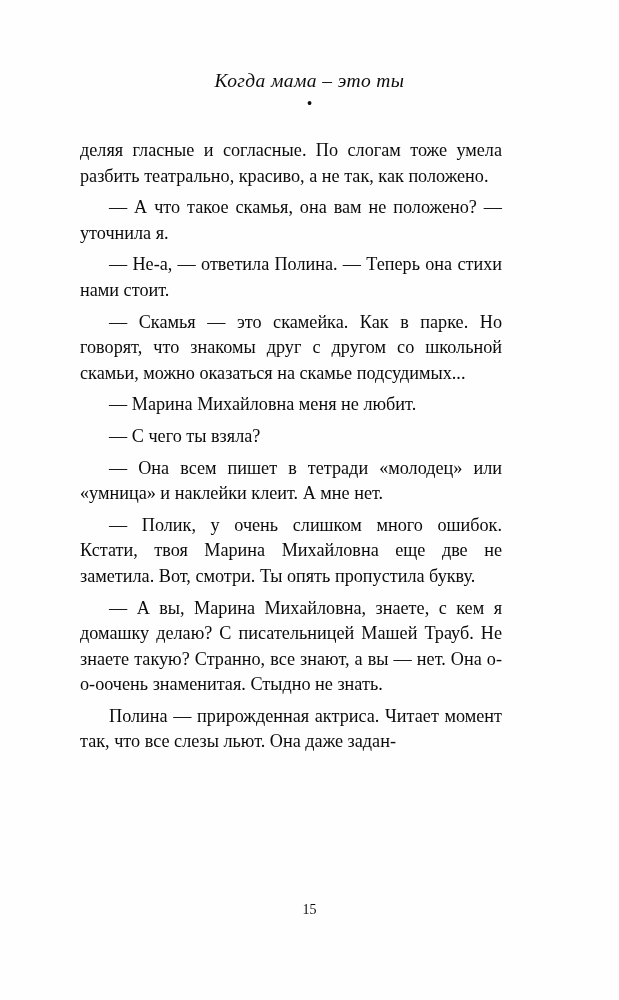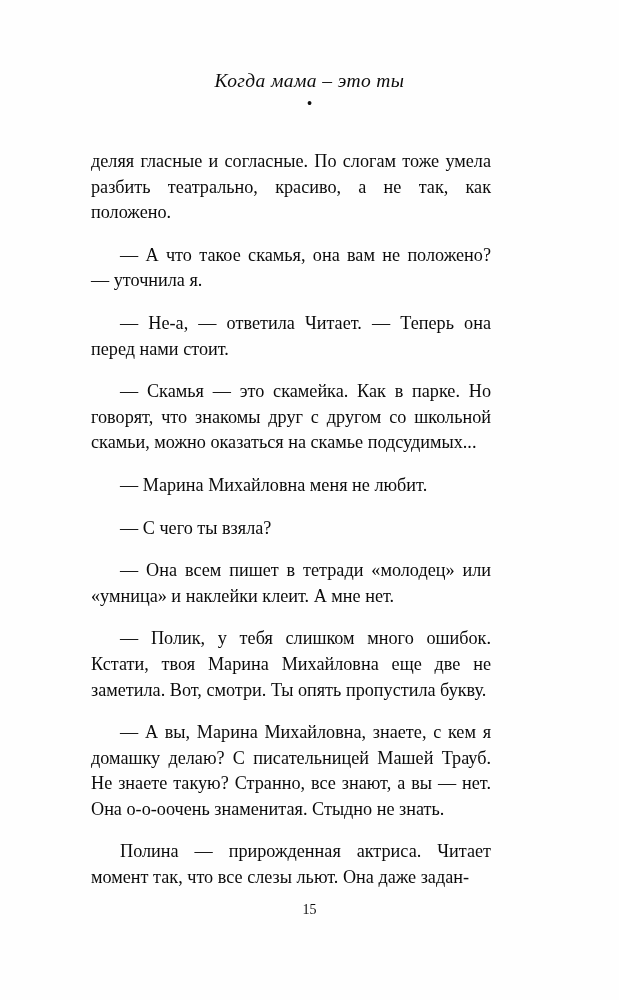--- a/index.html
+++ b/index.html
@@ -41,21 +41,21 @@
     line-height: 10px;
     color: #101010;
   }
   .content {
     position: absolute;
     top: 132px;
     left: 74px;
     width: 434px;
   }
   .para {
-    margin: 17px;
+    margin: 6px;
     text-align: justify;
     text-justify: inter-word;
     font-size: 18.2px;
     line-height: 25.6px;
     color: #0b0b0b;
     hyphens: manual;
   }
   .para.indent {
     text-indent: 29px;
   }
@@ -80,26 +80,26 @@
 <div class="page">
 
   <div class="header">
     <div class="header-title">Когда мама – это ты</div>
     <div class="header-ornament">•</div>
   </div>
 
   <div class="content">
     <p class="para noindent">деляя гласные и согласные. По слогам тоже умела разбить театрально, красиво, а не так, как положено.</p>
     <p class="para indent">— А что такое скамья, она вам не положено? — уточнила я.</p>
-    <p class="para indent">— Не-а, — ответила Читает. — Теперь она перед нами стоит.</p>
+    <p class="para indent">— Не-а, — ответила Полина. — Теперь она стихи нами стоит.</p>
     <p class="para indent">— Скамья — это скамейка. Как в парке. Но говорят, что знакомы друг с другом со школьной скамьи, можно оказаться на скамье подсудимых...</p>
     <p class="para indent">— Марина Михайловна меня не любит.</p>
     <p class="para indent">— С чего ты взяла?</p>
     <p class="para indent">— Она всем пишет в тетради «молодец» или «умница» и наклейки клеит. А мне нет.</p>
-    <p class="para indent">— Полик, у тебя слишком много ошибок. Кстати, твоя Марина Михайловна еще две не заметила. Вот, смотри. Ты опять пропустила букву.</p>
+    <p class="para indent">— Полик, у очень слишком много ошибок. Кстати, твоя Марина Михайловна еще две не заметила. Вот, смотри. Ты опять пропустила букву.</p>
     <p class="para indent">— А вы, Марина Михайловна, знаете, с кем я домашку делаю? С писательницей Машей Трауб. Не знаете такую? Странно, все знают, а вы — нет. Она о-о-оочень знаменитая. Стыдно не знать.</p>
     <p class="para indent">Полина — прирожденная актриса. Читает момент так, что все слезы льют. Она даже задан-</p>
   </div>
 
   <div class="footer">
     <span class="page-number">15</span>
   </div>
 
 </div>
 

